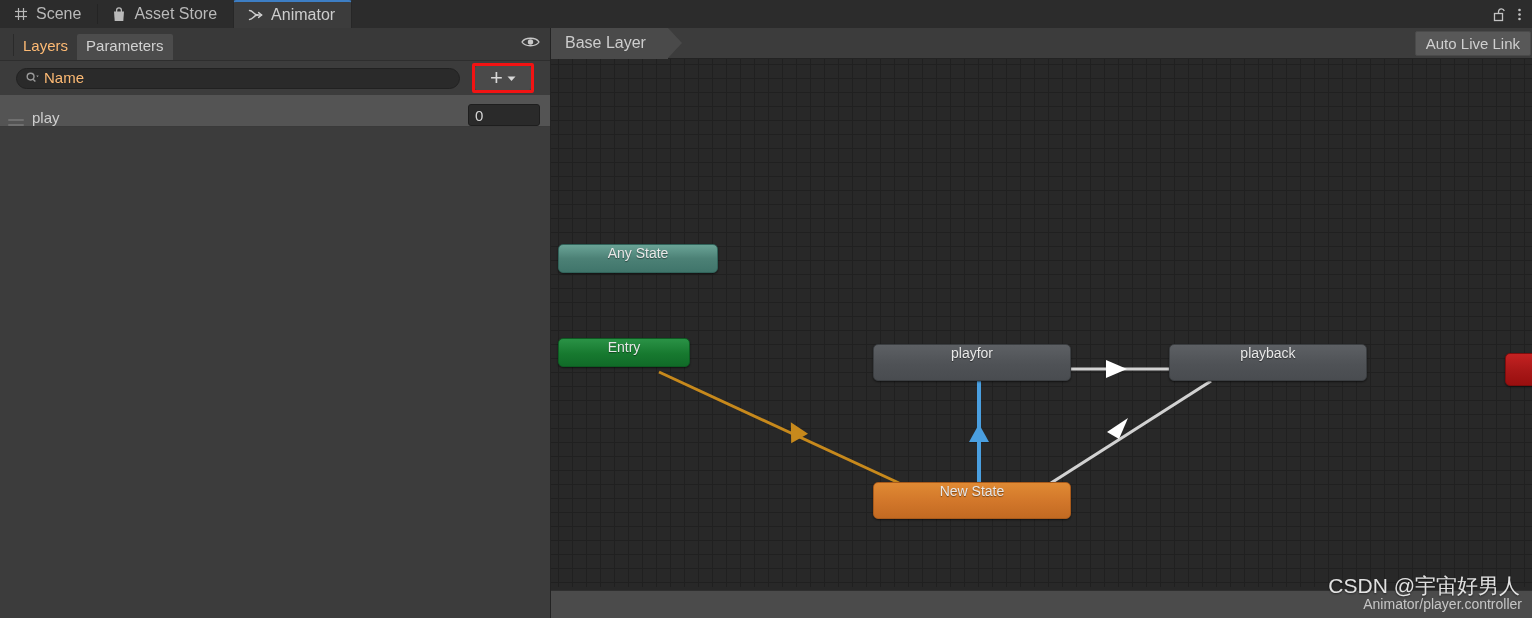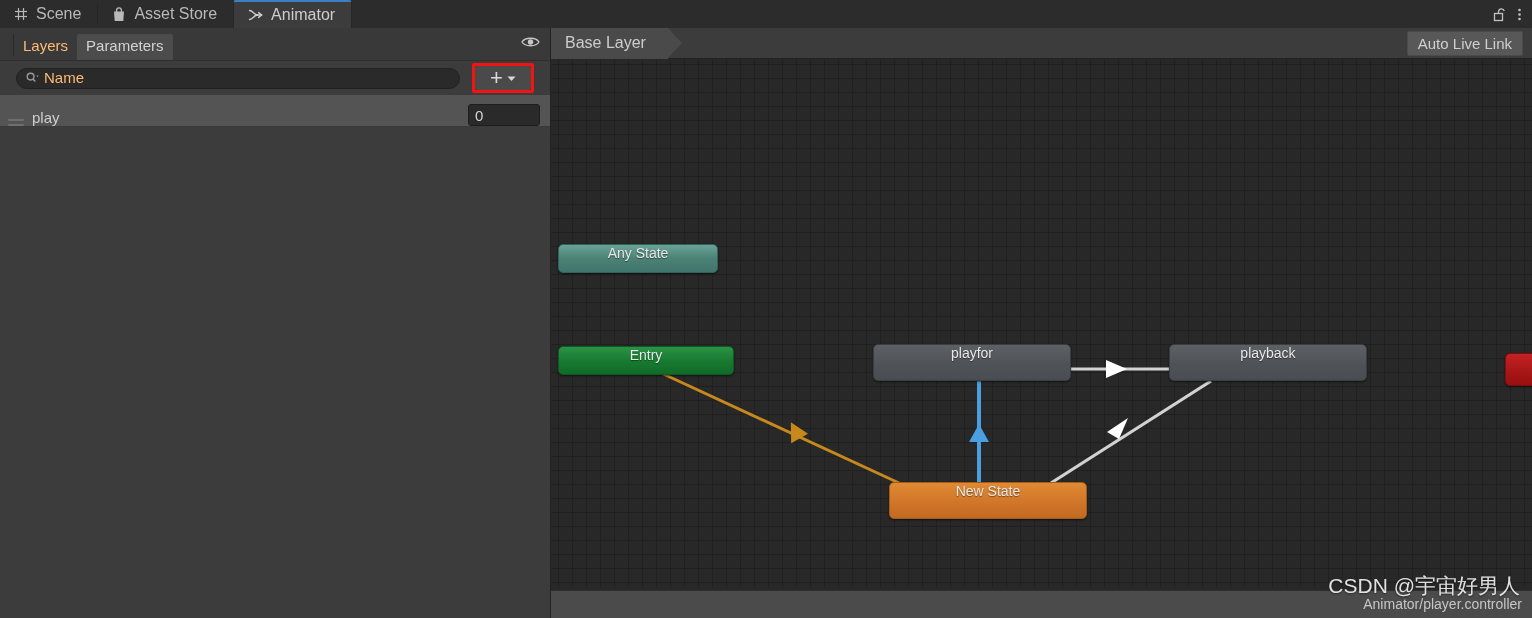--- a/index.html
+++ b/index.html
@@ -240,21 +240,21 @@
     content: "";
     position: absolute;
     right: -14px; top: 0;
     width: 0; height: 0;
     border-left: 14px solid #4a4a4a;
     border-top: 15.5px solid transparent;
     border-bottom: 15.5px solid transparent;
   }
   .toolbar-spacer { flex: 1; }
   .alllink {
-    margin-right: 9px;
+    margin-right: 1px;
     height: 25px;
     background: #585858;
     border: 1px solid #4a4a4a;
     border-radius: 2px;
     color: #cfcfcf;
     font-size: 15px;
     display: flex;
     align-items: center;
     padding: 0 10px;
     box-sizing: border-box;
@@ -306,21 +306,20 @@
     background: linear-gradient(to bottom, #6aa396 0%, #4c8176 50%, #40756b 100%);
     border: 1px solid #31635a;
   }
   .node-entry {
     background: linear-gradient(to bottom, #2a9246 0%, #17792f 55%, #116b28 100%);
     border: 1px solid #0d5b22;
   }
   .node-default {
     background: linear-gradient(to bottom, #e08a33 0%, #d1762a 55%, #c26a22 100%);
     border: 1px solid #a85a1b;
-    margin-left: 16px;
   }
   .node-gray {
     background: linear-gradient(to bottom, #5d6064 0%, #4f5256 55%, #494c50 100%);
     border: 1px solid #3b3e41;
   }
   .node-exit {
     background: linear-gradient(to bottom, #c42222 0%, #a81717 55%, #990f0f 100%);
     border: 1px solid #7e0d0d;
   }
   .watermark {
@@ -487,21 +486,21 @@
         <g>
           <line x1="500" y1="424" x2="660" y2="322" stroke="#d2d2d2" stroke-width="3.2"></line>
           <polygon points="556,373 577,359 568,380" fill="#ffffff"></polygon>
         </g>
       </svg>
 
       <div class="node node-any" style="left:7px; top:185px; width:160px; height:29px;">
         <span>Any State</span>
       </div>
 
-      <div class="node node-entry" style="left:7px; top:287px; width:176px; height:29px;">
+      <div class="node node-entry" style="left:7px; top:279px; width:132px; height:29px;">
         <span>Entry</span>
       </div>
 
       <div class="node node-gray" style="left:322px; top:285px; width:198px; height:37px;">
         <span>playfor</span>
       </div>
 
       <div class="node node-gray" style="left:618px; top:285px; width:198px; height:37px;">
         <span>playback</span>
       </div>

